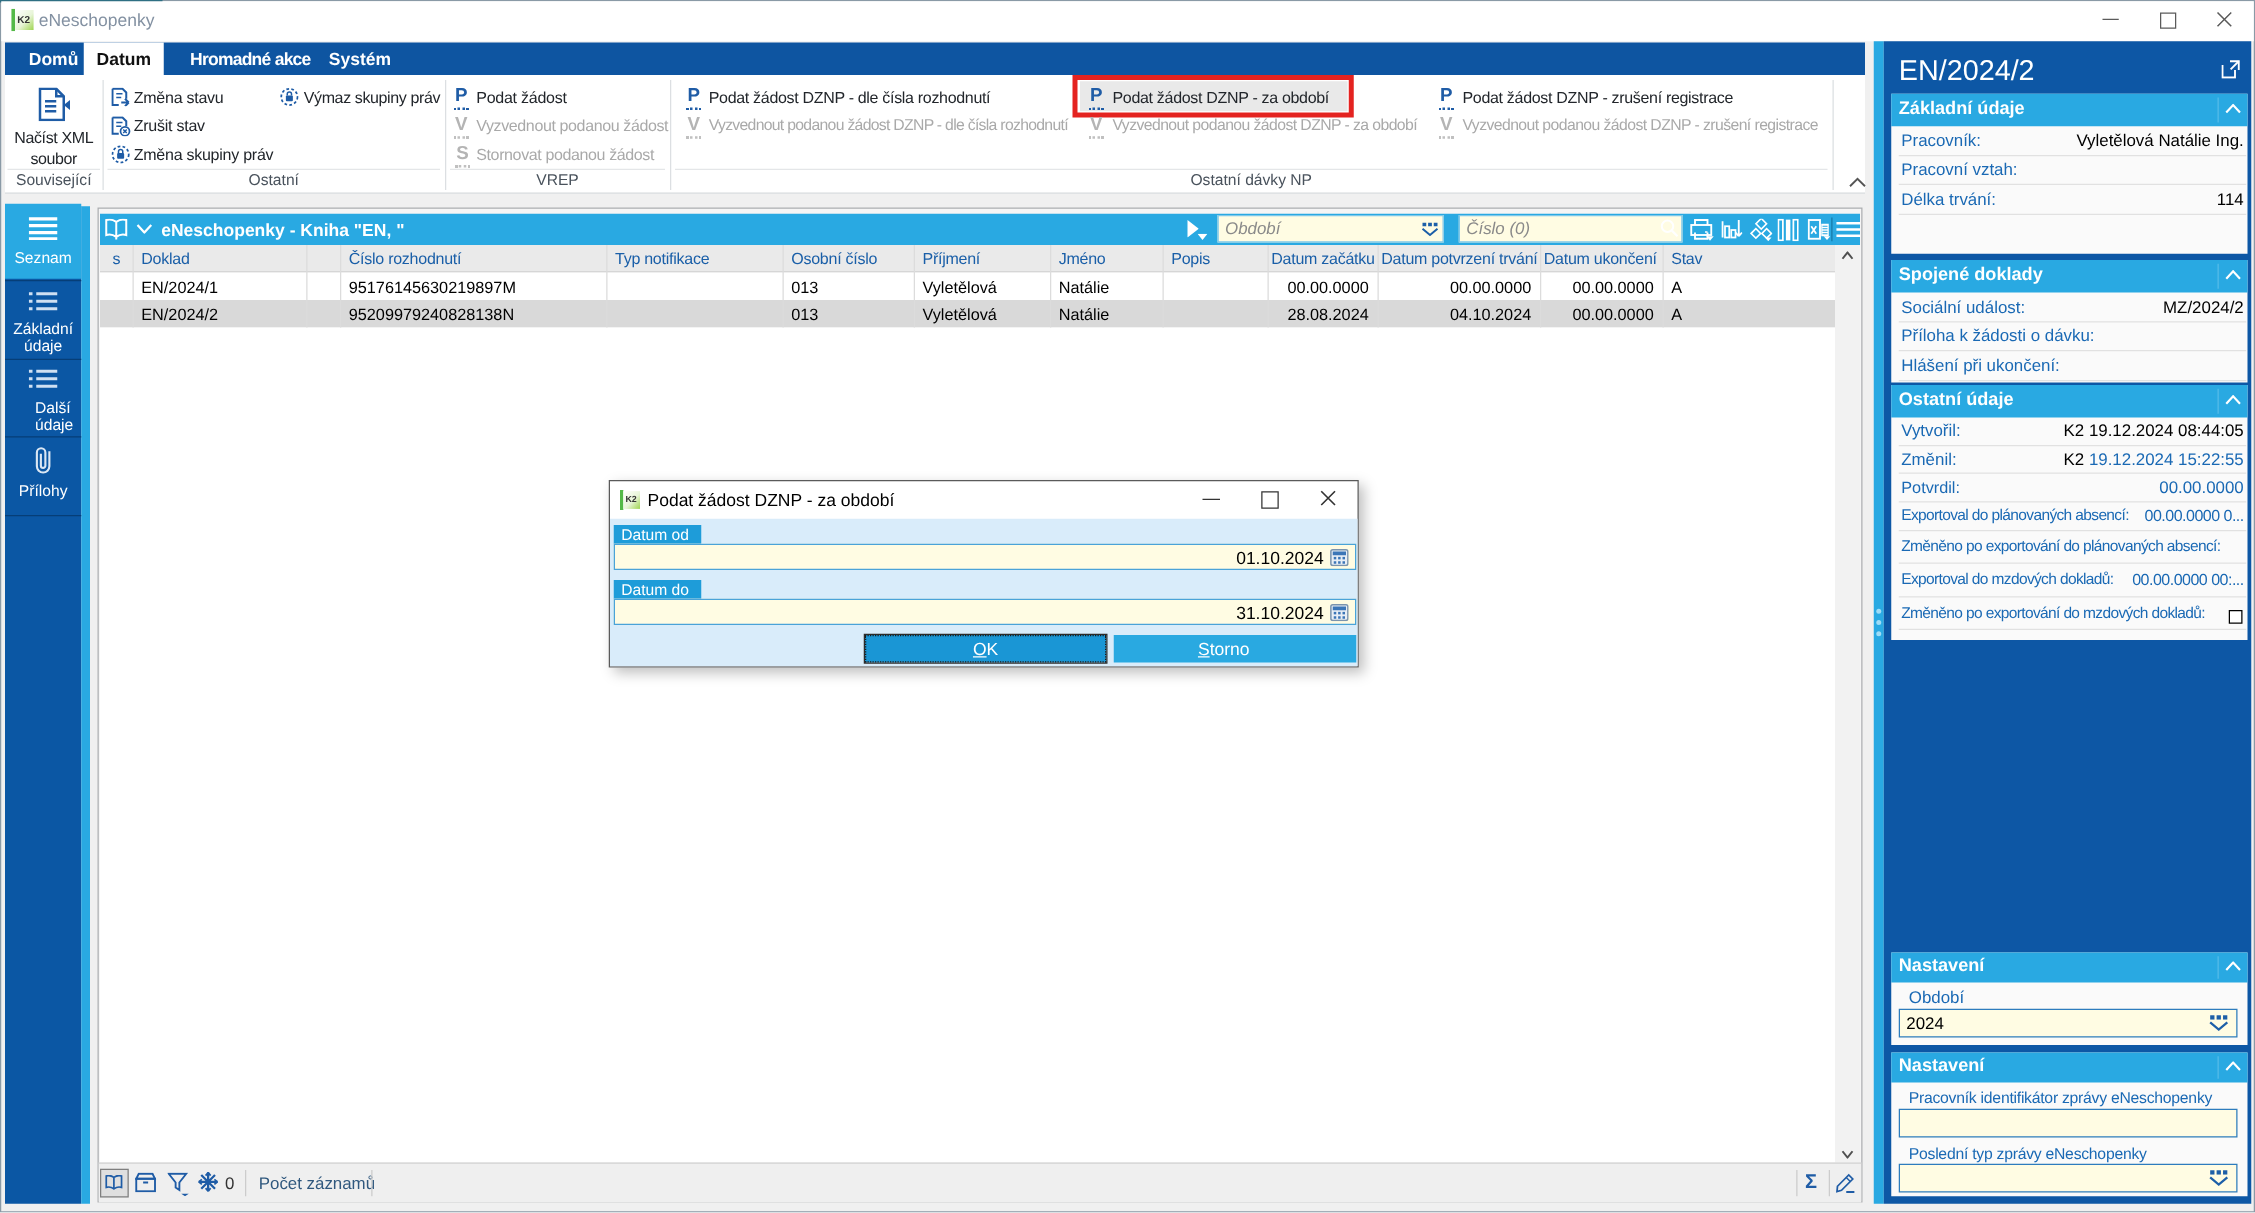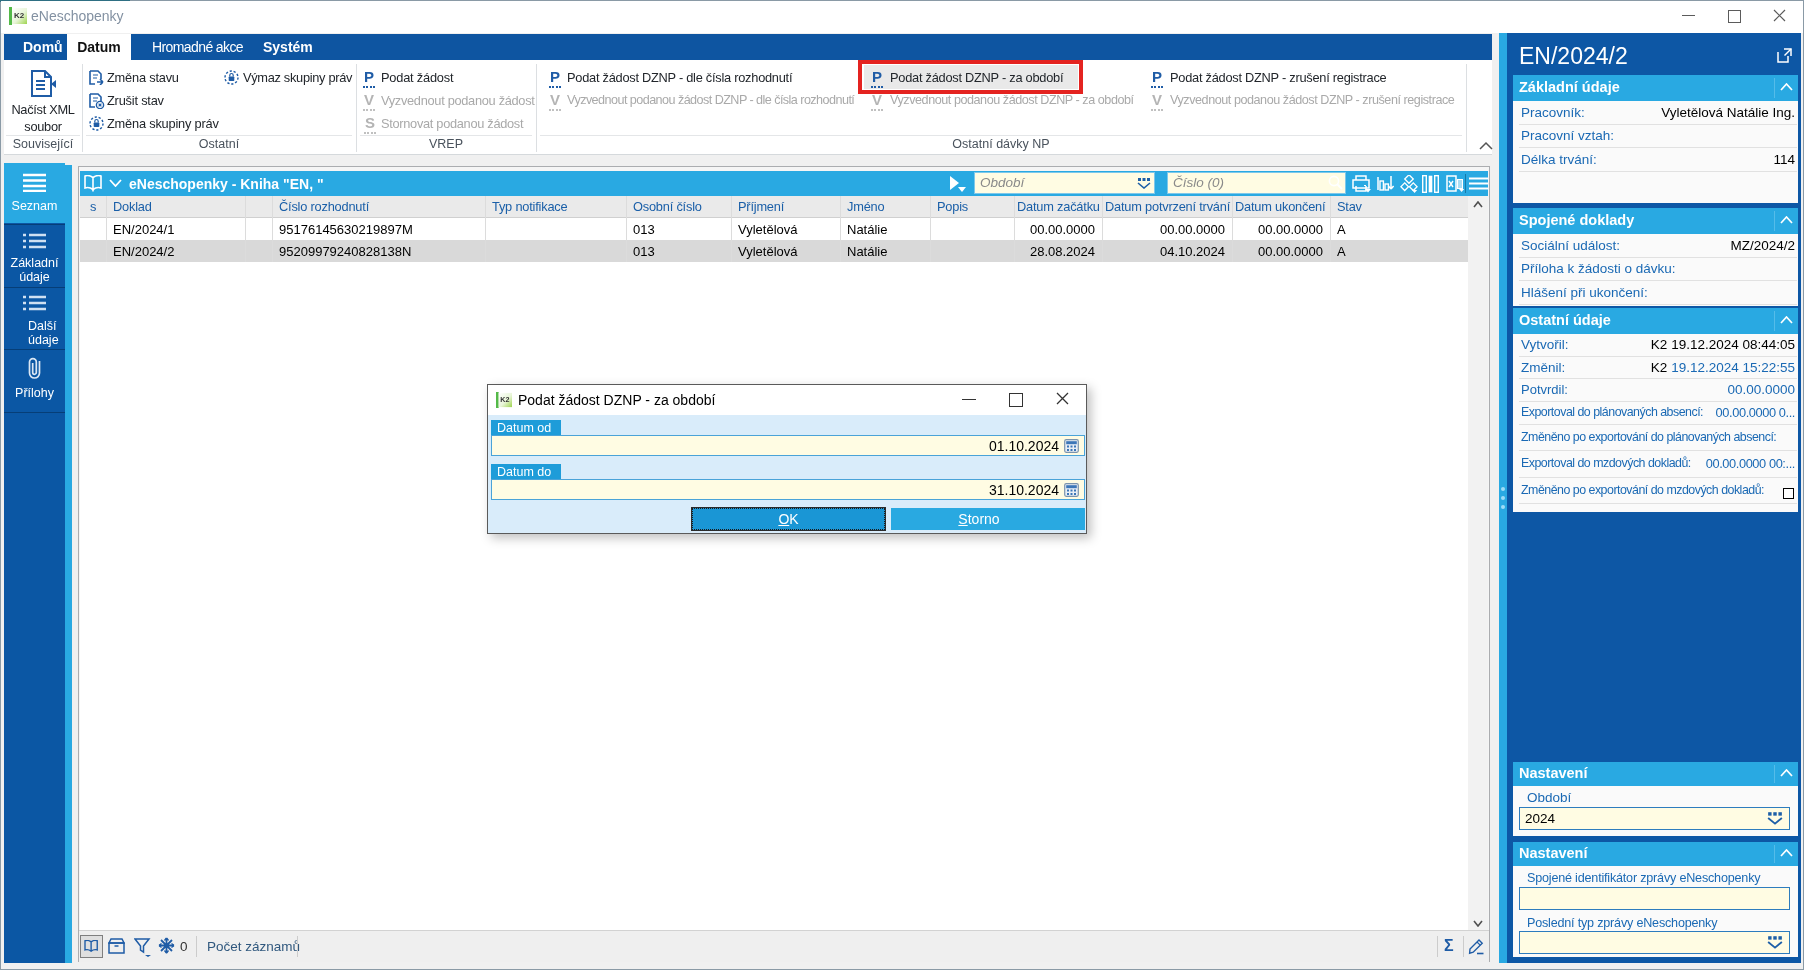--- a/index.html
+++ b/index.html
@@ -31,21 +31,21 @@
 
 <div class="a" style="left:1682px;top:15px;width:13px;height:1px;background:#5b5b5b;"></div>
 <div class="a" style="left:1728px;top:10px;width:11px;height:11px;border:1px solid #5b5b5b;"></div>
 <svg class="a" style="left:1773px;top:9px;" width="13" height="13" viewBox="0 0 13 13">
     <path d="M1 1 L12 12 M12 1 L1 12" stroke="#5b5b5b" stroke-width="1.2"></path>
   </svg>
 
 <div class="a" style="left:4px;top:34px;width:1488px;height:26px;background:#0e55a1;"></div>
 <div class="a" style="left:4px;top:34px;width:1488px;height:26px;color:#fff;font-size:14px;">
  <span class="a" style="left:19px;top:5px;font-weight:700;">Domů</span>
- <span class="a" style="left:148px;top:5px;font-weight:400;letter-spacing:-0.6px;">Hromadné akce</span>
+ <span class="a" style="left:148px;top:5px;font-weight:700;letter-spacing:-0.6px;">Hromadné akce</span>
  <span class="a" style="left:259px;top:5px;font-weight:700;">Systém</span>
 </div>
 <div class="a" style="left:67px;top:34px;width:64px;height:28px;background:#ffffff;"></div>
 <div class="a" style="left:67px;top:39px;width:64px;text-align:center;font-weight:700;font-size:14px;color:#111;">Datum</div>
 
 <div class="a" style="left:4px;top:60px;width:1488px;height:95px;background:#ffffff;border-bottom:1px solid #d5d9dc;box-sizing:border-box;"></div>
 
 <div class="a" style="left:82px;top:64px;width:1px;height:88px;background:#dcdfe2;"></div>
 <div class="a" style="left:356px;top:64px;width:1px;height:88px;background:#dcdfe2;"></div>
 <div class="a" style="left:536px;top:64px;width:1px;height:88px;background:#dcdfe2;"></div>
@@ -399,21 +399,21 @@
  <path d="M1 5 l6 5 6 -5" fill="none" stroke="#1d5fa8" stroke-width="1.6"></path>
 </svg>
 
 <div class="a" style="left:1513px;top:842px;width:285px;height:115px;background:#fafafa;"></div>
 <div class="a" style="left:1513px;top:842px;width:285px;height:24px;background:#29a9e2;"></div>
 <div class="a" style="left:1519px;top:845px;font-size:14.5px;font-weight:700;color:#fff;">Nastavení</div>
 <div class="a" style="left:1774px;top:845px;width:1px;height:18px;background:#55bce9;"></div>
 <svg class="ic" style="left:1780px;top:849px;" width="13" height="8" viewBox="0 0 13 8">
     <path d="M1 7 L6.5 1 L12 7" fill="none" stroke="#fff" stroke-width="1.7"></path>
   </svg>
-<div class="a" style="left:1527px;top:871px;font-size:12.6px;letter-spacing:-0.2px;color:#1a69b4;white-space:nowrap;">Spojené identifikátor zprávy eNeschopenky</div>
+<div class="a" style="left:1527px;top:871px;font-size:12.6px;letter-spacing:-0.2px;color:#1a69b4;white-space:nowrap;">Pracovník identifikátor zprávy eNeschopenky</div>
 <div class="a" style="left:1519px;top:887px;width:271px;height:23px;background:#fffce3;border:1px solid #2d7cbe;box-sizing:border-box;"></div>
 <div class="a" style="left:1527px;top:916px;font-size:12.6px;letter-spacing:-0.2px;color:#1a69b4;white-space:nowrap;">Poslední typ zprávy eNeschopenky</div>
 <div class="a" style="left:1519px;top:931px;width:271px;height:23px;background:#fffce3;border:1px solid #2d7cbe;box-sizing:border-box;"></div>
 <svg class="ic" style="left:1767px;top:936px;" width="16" height="13" viewBox="0 0 14 11">
  <rect x="1" y="0" width="3" height="3" fill="#1d5fa8"></rect>
     <rect x="5.5" y="0" width="3" height="3" fill="#1d5fa8"></rect>
     <rect x="10" y="0" width="3" height="3" fill="#1d5fa8"></rect>
  <path d="M1 5 l6 5 6 -5" fill="none" stroke="#1d5fa8" stroke-width="1.6"></path>
 </svg>
 

